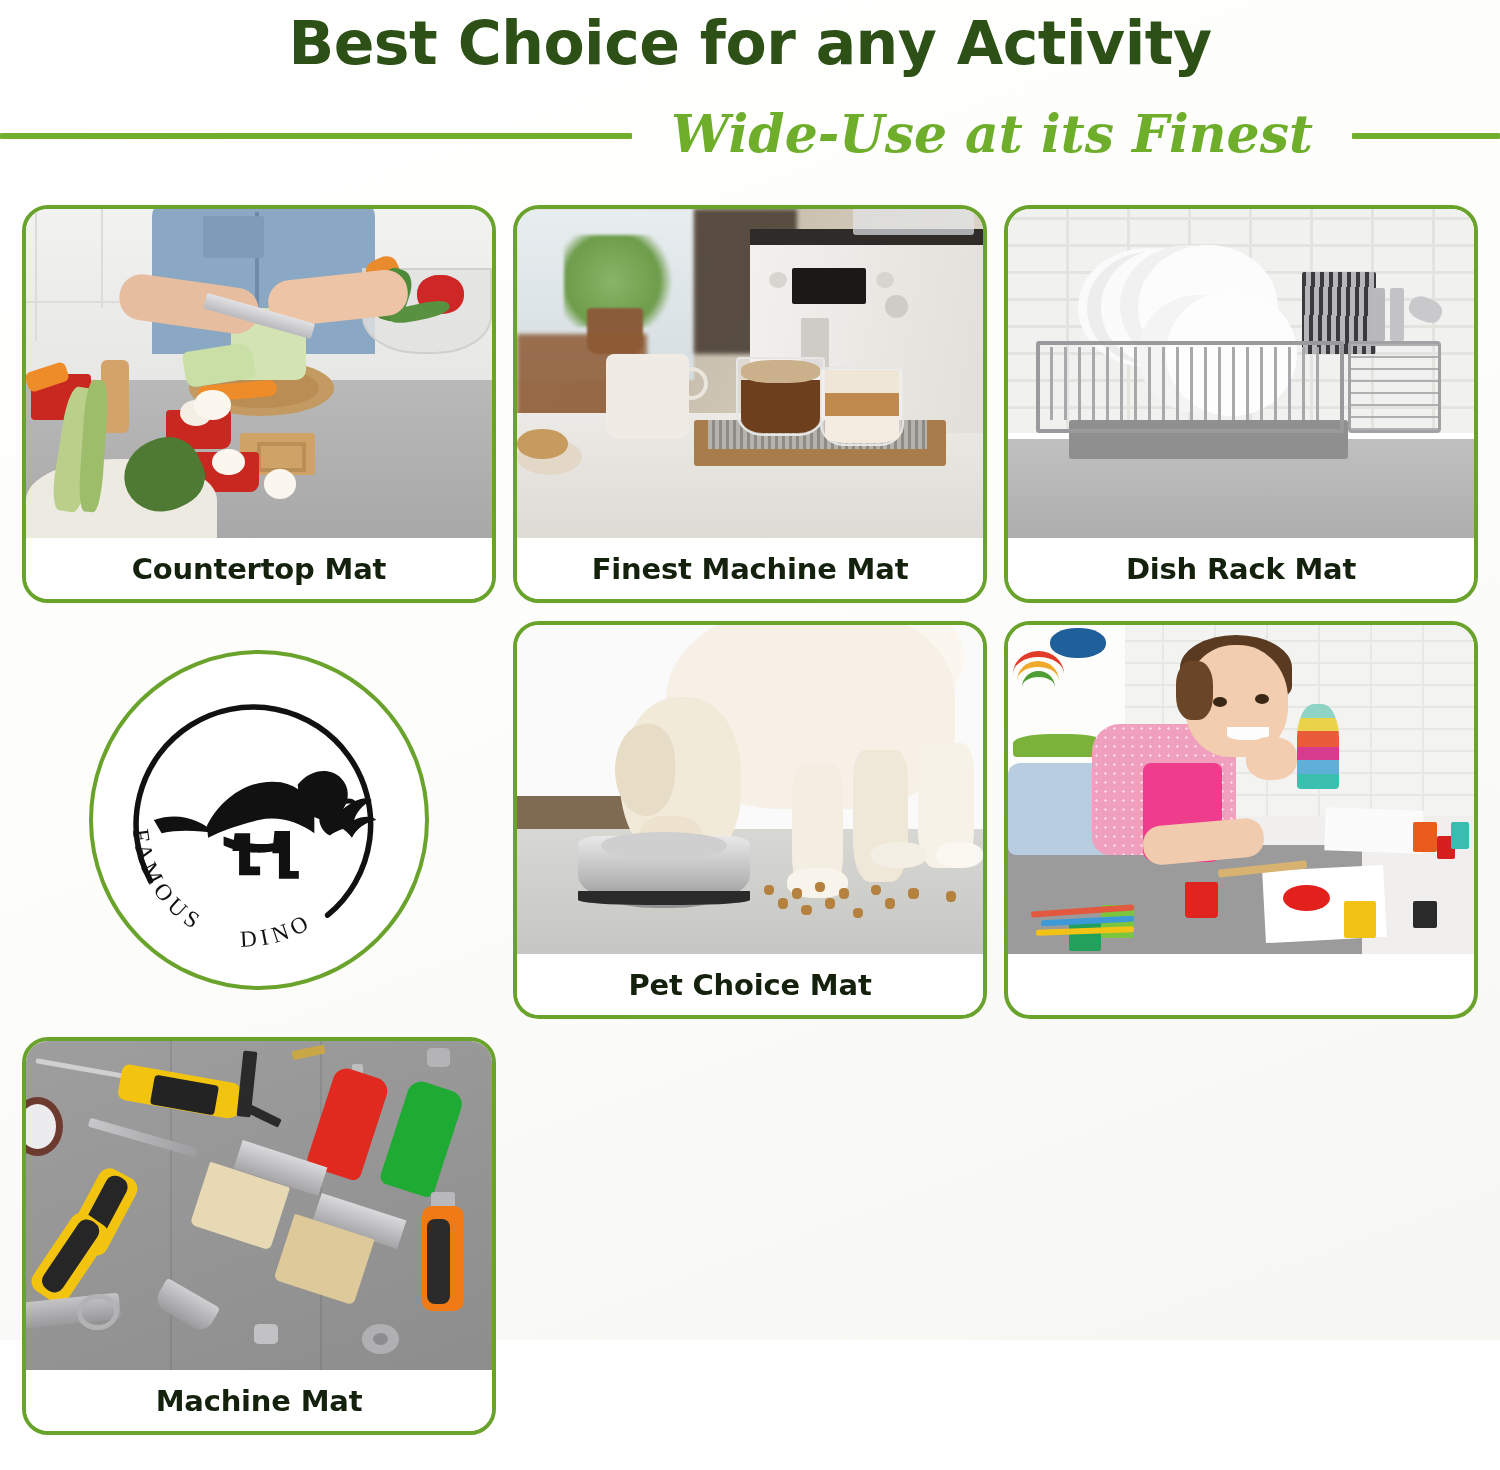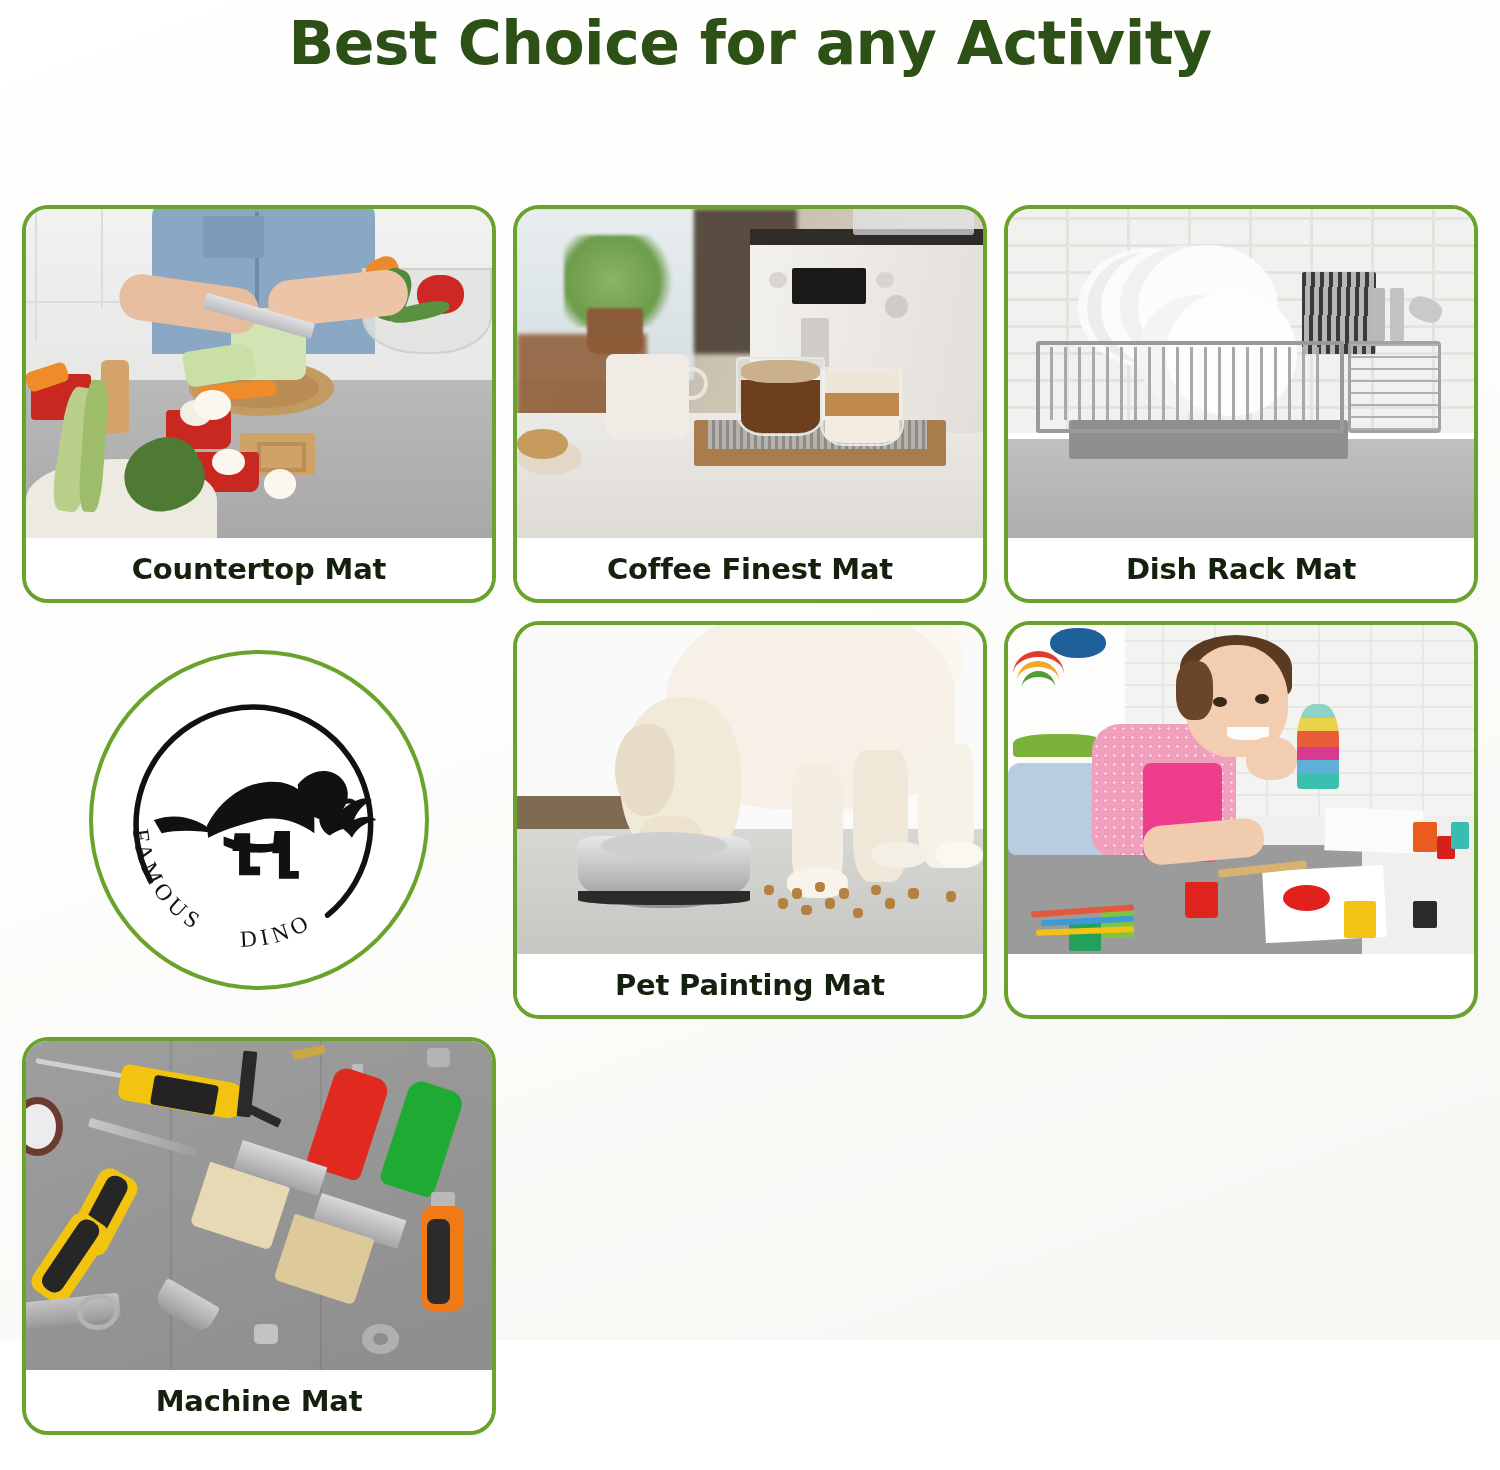--- a/index.html
+++ b/index.html
@@ -330,20 +330,25 @@
   }
   .logo svg { position: absolute; inset: 0; width: 100%; height: 100%; }
 </style>
 </head>
 <body>
 
 <div class="page">
 
   <div class="header">
     <div class="main-title">Best Choice for any Activity</div>
+    <div class="subtitle-row">
+      <div class="rule rule-left"></div>
+      <div class="subtitle">Wide-Use at its Finest</div>
+      <div class="rule rule-right"></div>
+    </div>
   </div>
 
   <div class="grid">
 
     <div class="card">
       <div class="card-photo">
         <div class="scene">
           <div class="sh ct-wall"></div>
             <div class="sh ct-tile1"></div>
             <div class="sh ct-tile2"></div>
@@ -409,21 +414,21 @@
           <div class="sh cf-lat"></div>
             <div class="sh cf-latA"></div>
             <div class="sh cf-latB"></div>
             <div class="sh cf-latC"></div>
           <div class="sh cf-jugh"></div>
             <div class="sh cf-jug"></div>
           <div class="sh cf-plate"></div>
             <div class="sh cf-cook"></div>
         </div>
       </div>
-      <div class="card-caption">Coffee Finest Mat</div>
+      <div class="card-caption">Finest Machine Mat</div>
     </div>
 
     <div class="card">
       <div class="card-photo">
         <div class="scene">
           <div class="sh dr-wall"></div>
             <div class="sh dr-brick"></div>
             <div class="sh dr-counter"></div>
           <div class="sh dr-p1"></div>
             <div class="sh dr-p2"></div>
@@ -516,21 +521,21 @@
           <div class="sh pe-kib" style="left:64%;top:78%"></div>
           <div class="sh pe-kib" style="left:66%;top:83%"></div>
           <div class="sh pe-kib" style="left:69%;top:80%"></div>
           <div class="sh pe-kib" style="left:72%;top:86%"></div>
           <div class="sh pe-kib" style="left:76%;top:79%"></div>
           <div class="sh pe-kib" style="left:79%;top:83%"></div>
           <div class="sh pe-kib" style="left:84%;top:80%"></div>
           <div class="sh pe-kib" style="left:92%;top:81%"></div>
         </div>
       </div>
-      <div class="card-caption">Pet Painting Mat</div>
+      <div class="card-caption">Pet Choice Mat</div>
     </div>
 
     <div class="card">
       <div class="card-photo">
         <div class="scene">
           <div class="sh pa-wallB"></div>
             <div class="sh pa-floor"></div>
             <div class="sh pa-mat"></div>
           <div class="sh pa-canvas"></div>
             <div class="sh pa-blue"></div>

